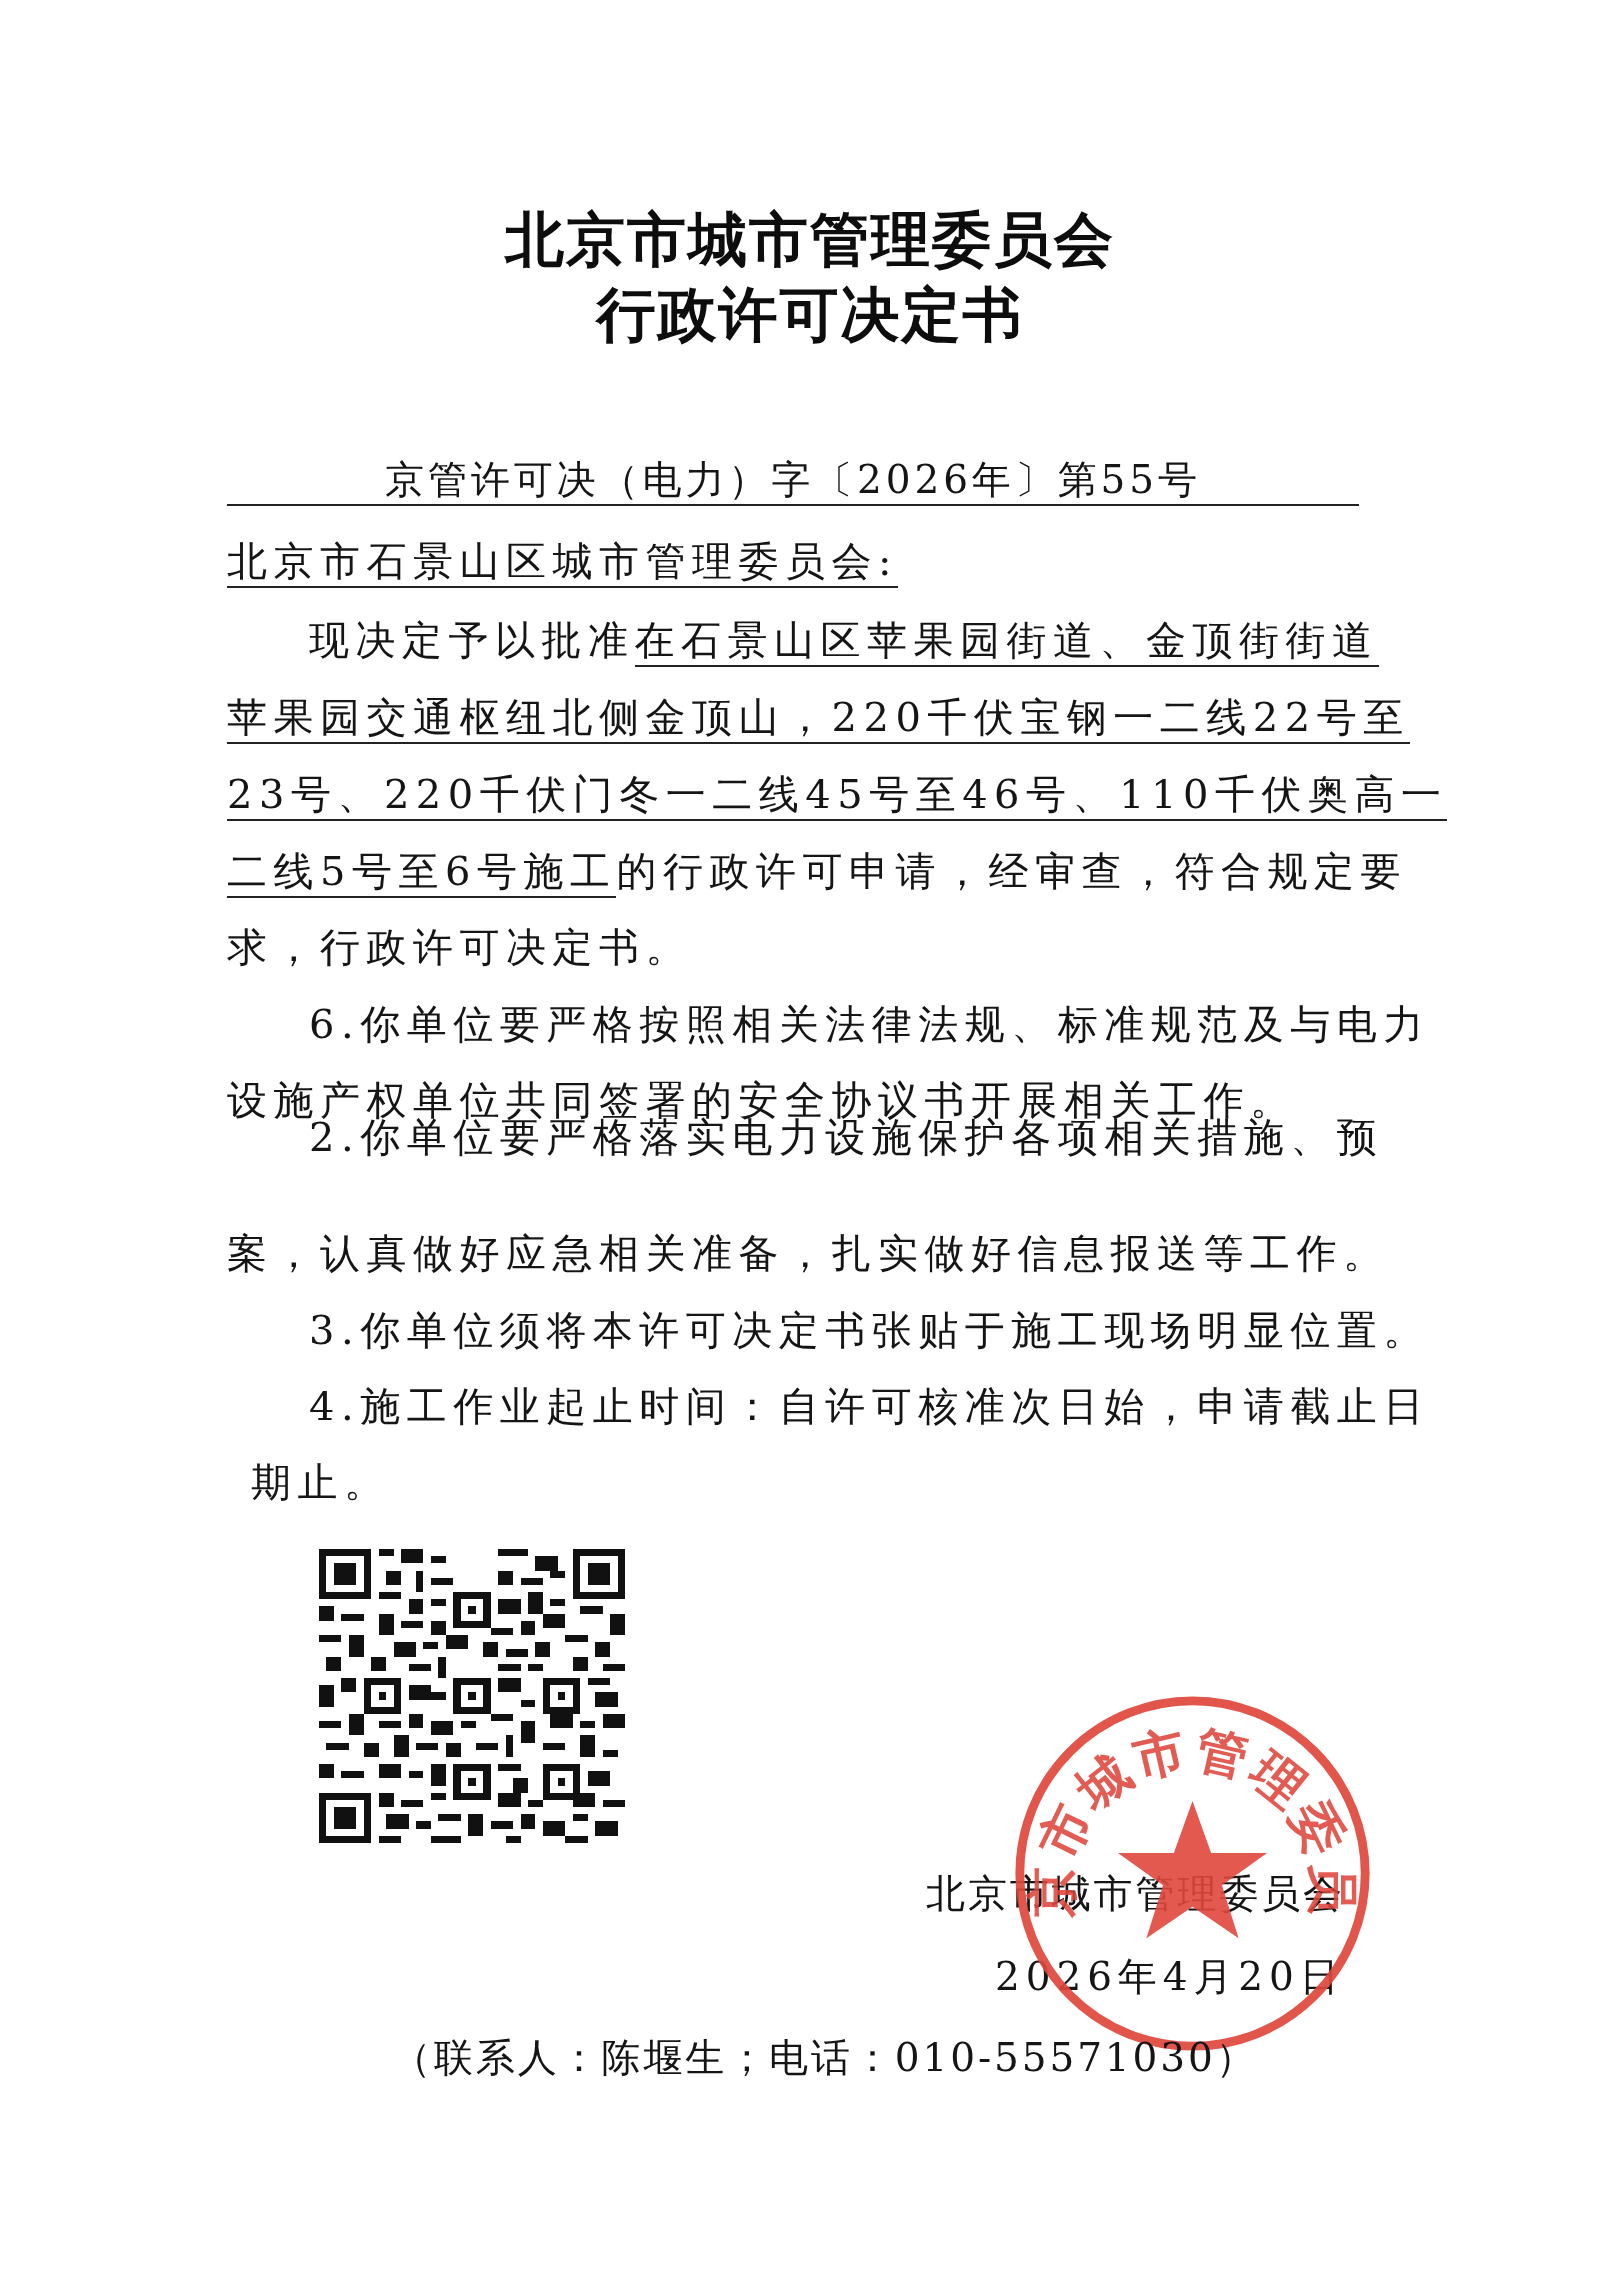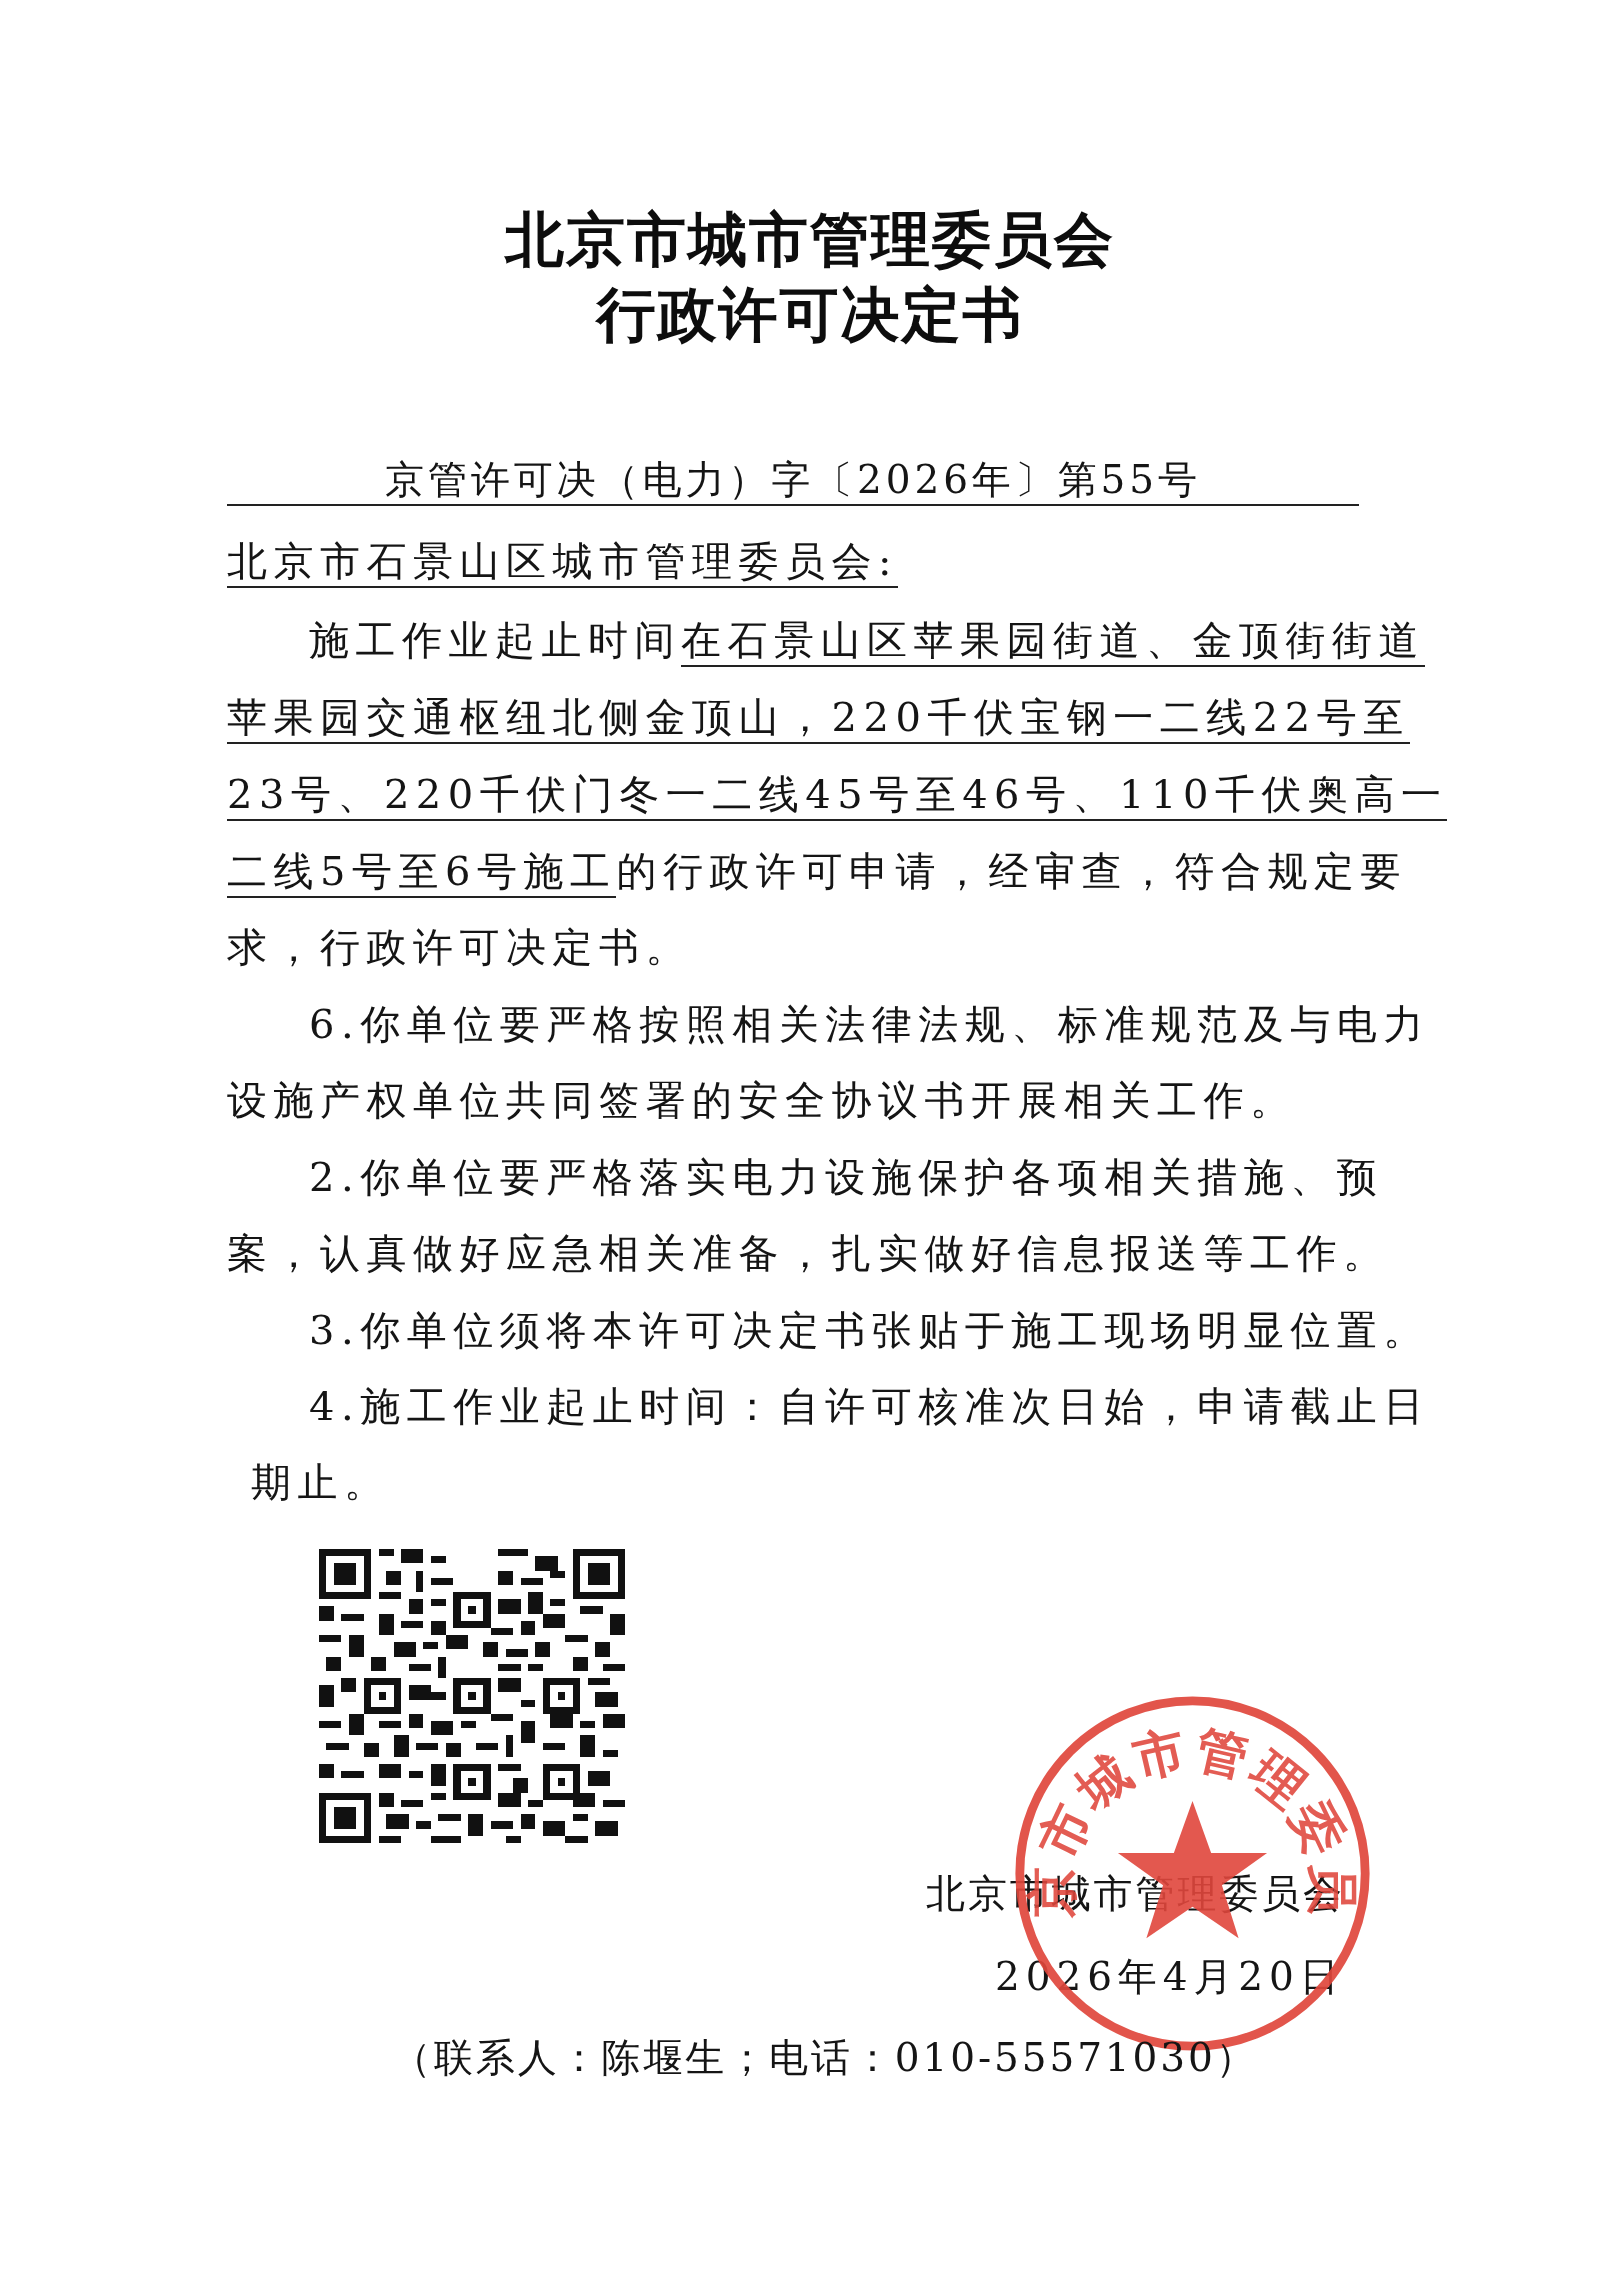--- a/index.html
+++ b/index.html
@@ -24,36 +24,36 @@
 
 <div class="abs docno">
   <span>京管许可决（电力）字〔2026年〕第55号</span>
 </div>
 
 <div class="abs line" style="top:537px;">
   <span class="u">北京市石景山区城市管理委员会:</span>
 </div>
 
 <div class="abs line" style="top:616px; left:309px;">
-  <span>施工作业起止时间</span><span class="u">在石景山区苹果园街道、金顶街街道</span>
+  <span>现决定予以批准</span><span class="u">在石景山区苹果园街道、金顶街街道</span>
 </div>
 <div class="abs line" style="top:693px;">
   <span class="u">苹果园交通枢纽北侧金顶山，220千伏宝钢一二线22号至</span>
 </div>
 <div class="abs line" style="top:770px;">
   <span class="u">23号、220千伏门冬一二线45号至46号、110千伏奥高一</span>
 </div>
 <div class="abs line" style="top:847px;">
   <span class="u">二线5号至6号施工</span><span>的行政许可申请，经审查，符合规定要</span>
 </div>
 <div class="abs line" style="top:923px;">求，行政许可决定书。</div>
 
 <div class="abs line" style="top:1000px; left:309px;">6.你单位要严格按照相关法律法规、标准规范及与电力</div>
 <div class="abs line" style="top:1076px;">设施产权单位共同签署的安全协议书开展相关工作。</div>
-<div class="abs line" style="top:1153px; left:309px;">2.你单位要严格落实电力设施保护各项相关措施、预</div>
+<div class="abs line" style="top:1113px; left:309px;">2.你单位要严格落实电力设施保护各项相关措施、预</div>
 <div class="abs line" style="top:1229px;">案，认真做好应急相关准备，扎实做好信息报送等工作。</div>
 <div class="abs line" style="top:1306px; left:309px;">3.你单位须将本许可决定书张贴于施工现场明显位置。</div>
 <div class="abs line" style="top:1382px; left:309px;">4.施工作业起止时间：自许可核准次日始，申请截止日</div>
 <div class="abs line" style="top:1458px;margin-left:24px;">期止。</div>
 
 <div class="abs qr">
   <svg width="306" height="294" viewBox="0 0 41 41" preserveAspectRatio="none" xmlns="http://www.w3.org/2000/svg" shape-rendering="crispEdges">
     <rect width="41" height="41" fill="#fff"></rect>
 
     <g fill="#111">

